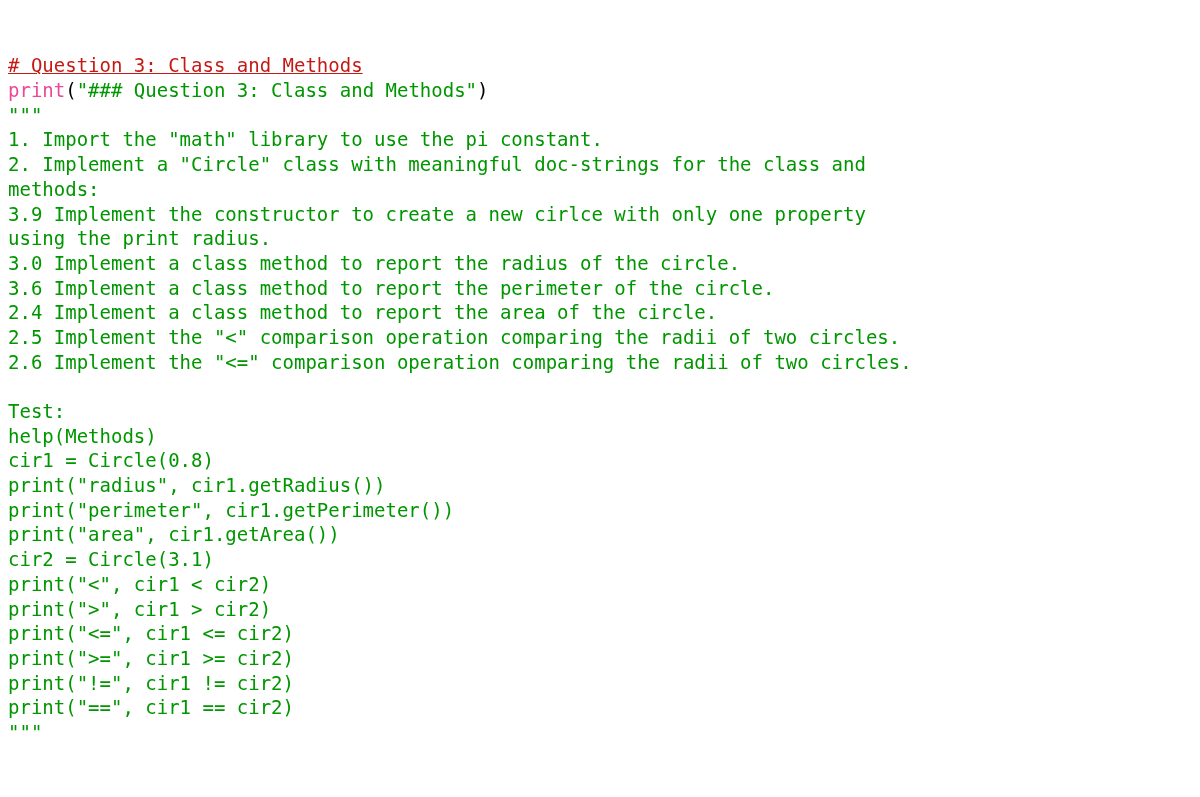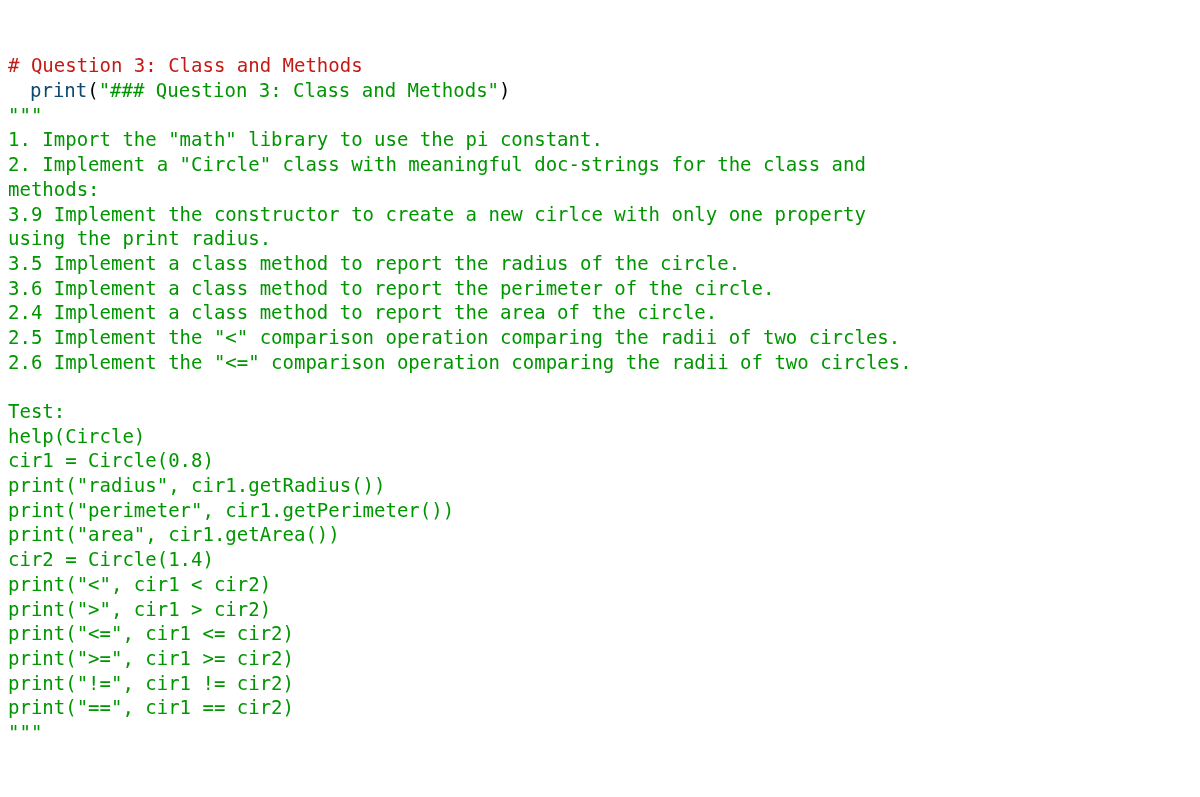--- a/index.html
+++ b/index.html
@@ -6,49 +6,49 @@
     margin: 0;
     padding: 4px 8px;
     font-family: "Menlo", "Monaco", "Consolas", monospace;
     font-size: 19px;
     line-height: 1.3;
     background: #ffffff;
     color: #000000;
     white-space: pre;
     overflow-x: auto;
   }
-  .comment { color: #c41a16; }       
-  .builtin { color: #0c4a6e; margin-left: 22px; }       
+  .comment { color: #c41a16; text-decoration: underline; }       
+  .builtin { color: #ec4899; }       
   .string  { color: #009600; }       
   .default { color: #000000; }
 </style>
 </head>
 <body>
 
 <div><span class="comment"># Question 3: Class and Methods</span>
 <span class="builtin">print</span><span class="default">(</span><span class="string">"### Question 3: Class and Methods"</span><span class="default">)</span>
 <span class="string">"""</span>
 <span class="string">1. Import the "math" library to use the pi constant.</span>
 <span class="string">2. Implement a "Circle" class with meaningful doc-strings for the class and</span>
 <span class="string">methods:</span>
 <span class="string">3.9 Implement the constructor to create a new cirlce with only one property</span>
 <span class="string">using the print radius.</span>
-<span class="string">3.5 Implement a class method to report the radius of the circle.</span>
+<span class="string">3.0 Implement a class method to report the radius of the circle.</span>
 <span class="string">3.6 Implement a class method to report the perimeter of the circle.</span>
 <span class="string">2.4 Implement a class method to report the area of the circle.</span>
 <span class="string">2.5 Implement the "&lt;" comparison operation comparing the radii of two circles.</span>
 <span class="string">2.6 Implement the "&lt;=" comparison operation comparing the radii of two circles.</span>
 <span class="string"></span>
 <span class="string">Test:</span>
-<span class="string">help(Circle)</span>
+<span class="string">help(Methods)</span>
 <span class="string">cir1 = Circle(0.8)</span>
 <span class="string">print("radius", cir1.getRadius())</span>
 <span class="string">print("perimeter", cir1.getPerimeter())</span>
 <span class="string">print("area", cir1.getArea())</span>
-<span class="string">cir2 = Circle(1.4)</span>
+<span class="string">cir2 = Circle(3.1)</span>
 <span class="string">print("&lt;", cir1 &lt; cir2)</span>
 <span class="string">print("&gt;", cir1 &gt; cir2)</span>
 <span class="string">print("&lt;=", cir1 &lt;= cir2)</span>
 <span class="string">print("&gt;=", cir1 &gt;= cir2)</span>
 <span class="string">print("!=", cir1 != cir2)</span>
 <span class="string">print("==", cir1 == cir2)</span>
 <span class="string">"""</span></div>
 
 
 </body></html>

